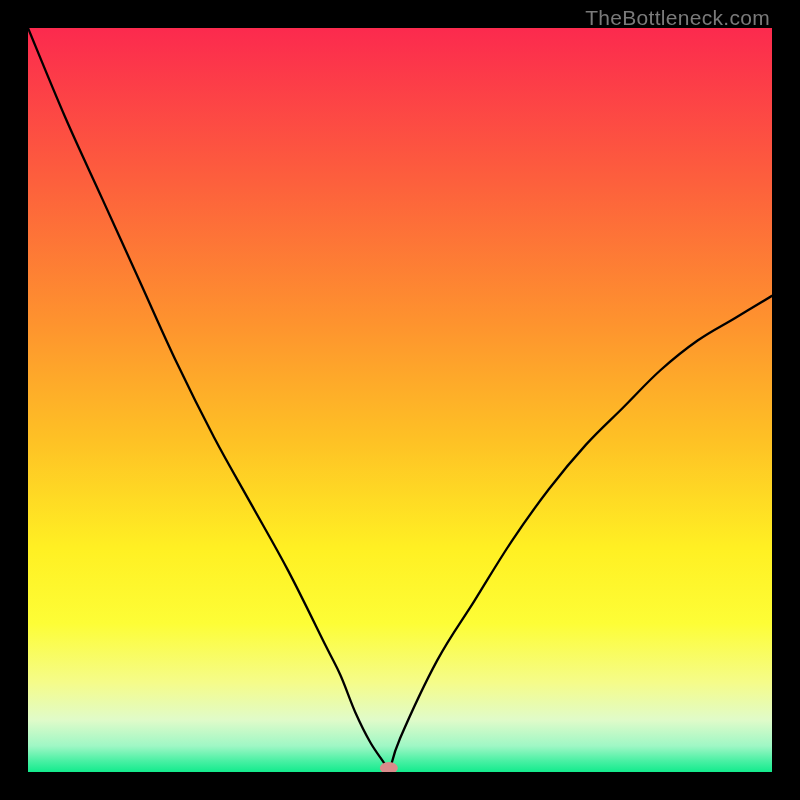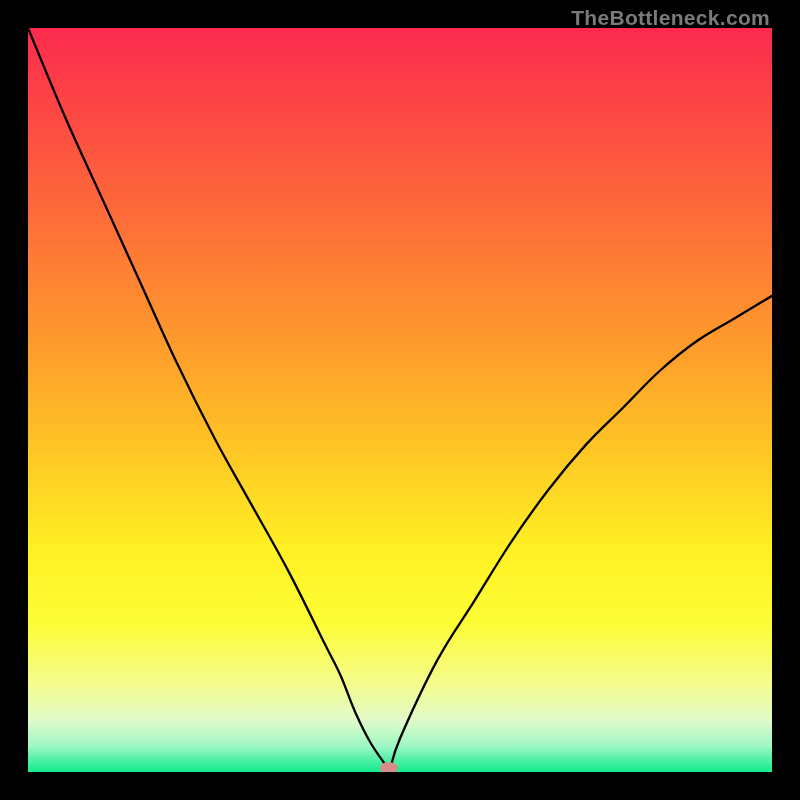--- a/index.html
+++ b/index.html
@@ -27,21 +27,21 @@
     display: block;
     width: 100%;
     height: 100%;
   }
   .watermark {
     position: absolute;
     top: 6px;
     right: 30px;
     color: #7a7a7a;
     font-size: 21px;
-    font-weight: 700;
+    font-weight: 400;
     letter-spacing: 0.3px;
   }
 </style>
 </head>
 <body>
 
 <div class="frame">
   <div class="watermark">TheBottleneck.com</div>
   <div class="plot-area">
     <svg id="chart-svg" viewBox="0 0 744 744" preserveAspectRatio="none">

